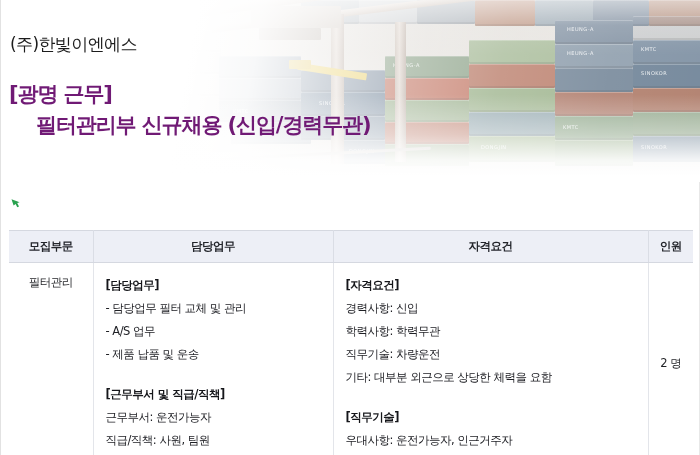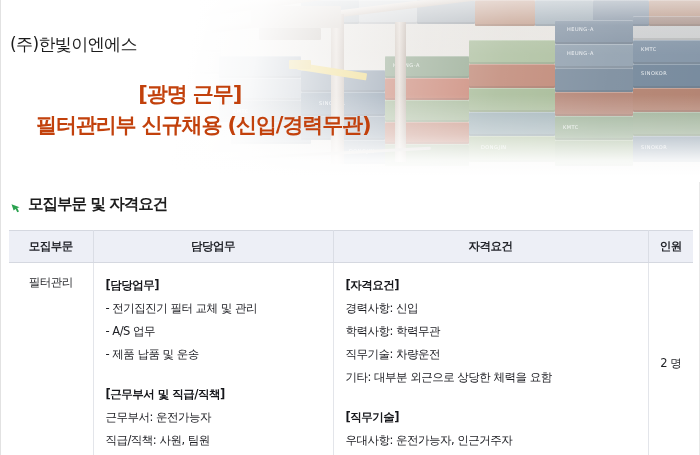--- a/index.html
+++ b/index.html
@@ -26,21 +26,20 @@
 
   
   .banner {
     position: absolute;
     left: 0;
     top: 0;
     width: 700px;
     height: 182px;
     overflow: hidden;
     background: #f3f4f3;
-    text-align: center;
   }
   .banner-photo {
     position: absolute;
     inset: 0;
     overflow: hidden;
   }
   
   .yard {
     position: absolute;
     left: 0; top: 0;
@@ -106,21 +105,21 @@
     font-size: 17px;
     font-weight: 500;
     color: #1c1c1c;
     letter-spacing: -0.6px;
     white-space: nowrap;
   }
   .headline {
     position: absolute;
     left: 8px;
     top: 79px;
-    color: #c2410c;
+    color: #701a75;
     font-size: 21px;
     font-weight: bold;
     letter-spacing: -1.1px;
     line-height: 31px;
     white-space: nowrap;
   }
   .headline .l2 { display: block; margin-left: 27px; }
 
   
   .section-head {
@@ -313,21 +312,20 @@
       <span class="l2">필터관리부 신규채용 (신입/경력무관)</span>
     </div>
   </div>
 
   <div class="section-head">
     <span class="arrow-bullet">
       <svg viewBox="0 0 12 12" width="12" height="12" aria-hidden="true">
         <path d="M1.5 2.2 L9.6 5.3 L7.2 6.1 L9.0 9.4 L7.3 10.2 L5.6 7.0 L3.6 8.6 Z" fill="#2aa24f"></path>
       </svg>
     </span>
-    <span class="section-title">모집부문 및 자격요건</span>
   </div>
 
   <div class="tbl-wrap">
     <table class="rec">
       <colgroup>
         <col style="width:84px">
         <col style="width:240px">
         <col style="width:315px">
         <col style="width:45px">
       </colgroup>
@@ -340,21 +338,21 @@
         </tr>
       </thead>
       <tbody>
         <tr>
           <td class="c-part">필터관리</td>
 
           <td>
             <div class="cellbox">
               <div class="blk">
                 <div class="bhead">[담당업무]</div>
-                <div class="bline">- 전기집진기 필터 교체 및 관리</div>
+                <div class="bline">- 담당업무 필터 교체 및 관리</div>
                 <div class="bline">- A/S 업무</div>
                 <div class="bline">- 제품 납품 및 운송</div>
               </div>
               <div class="blk">
                 <div class="bhead">[근무부서 및 직급/직책]</div>
                 <div class="bline">근무부서: 운전가능자</div>
                 <div class="bline">직급/직책: 사원, 팀원</div>
               </div>
             </div>
           </td>

